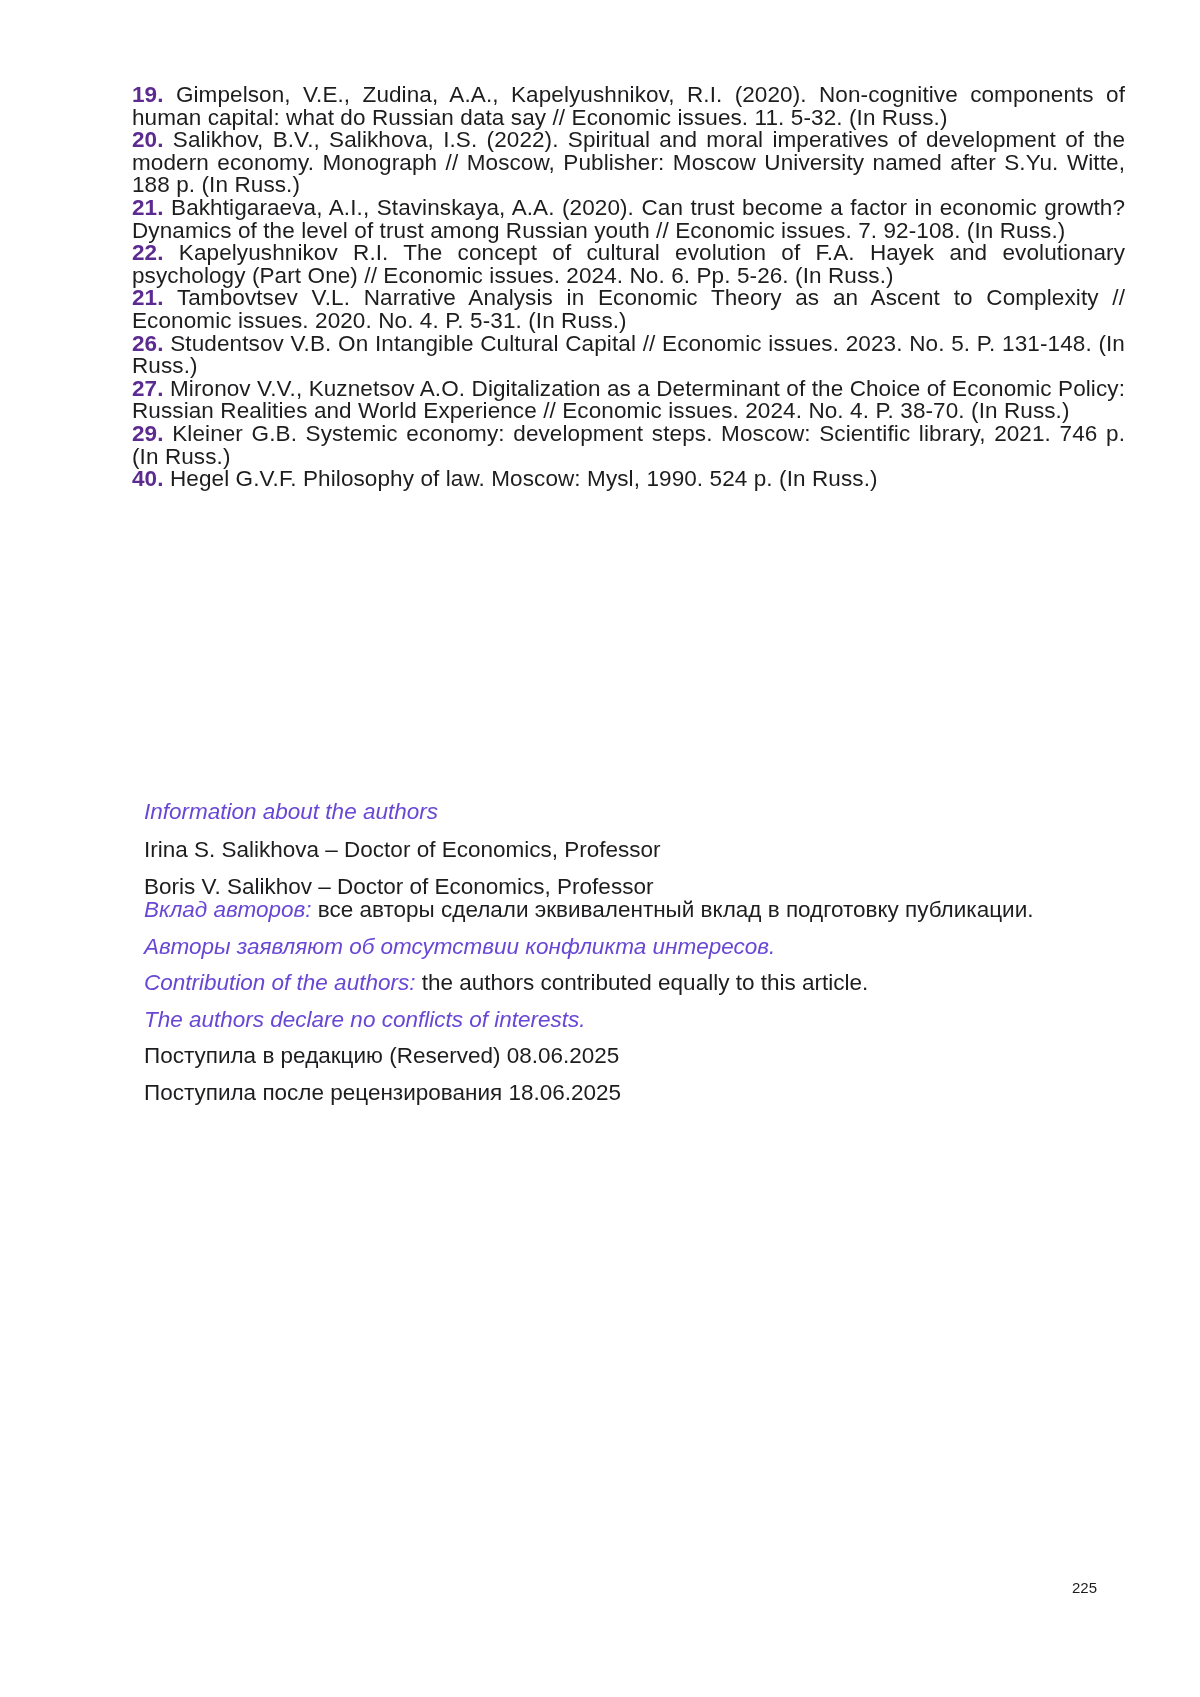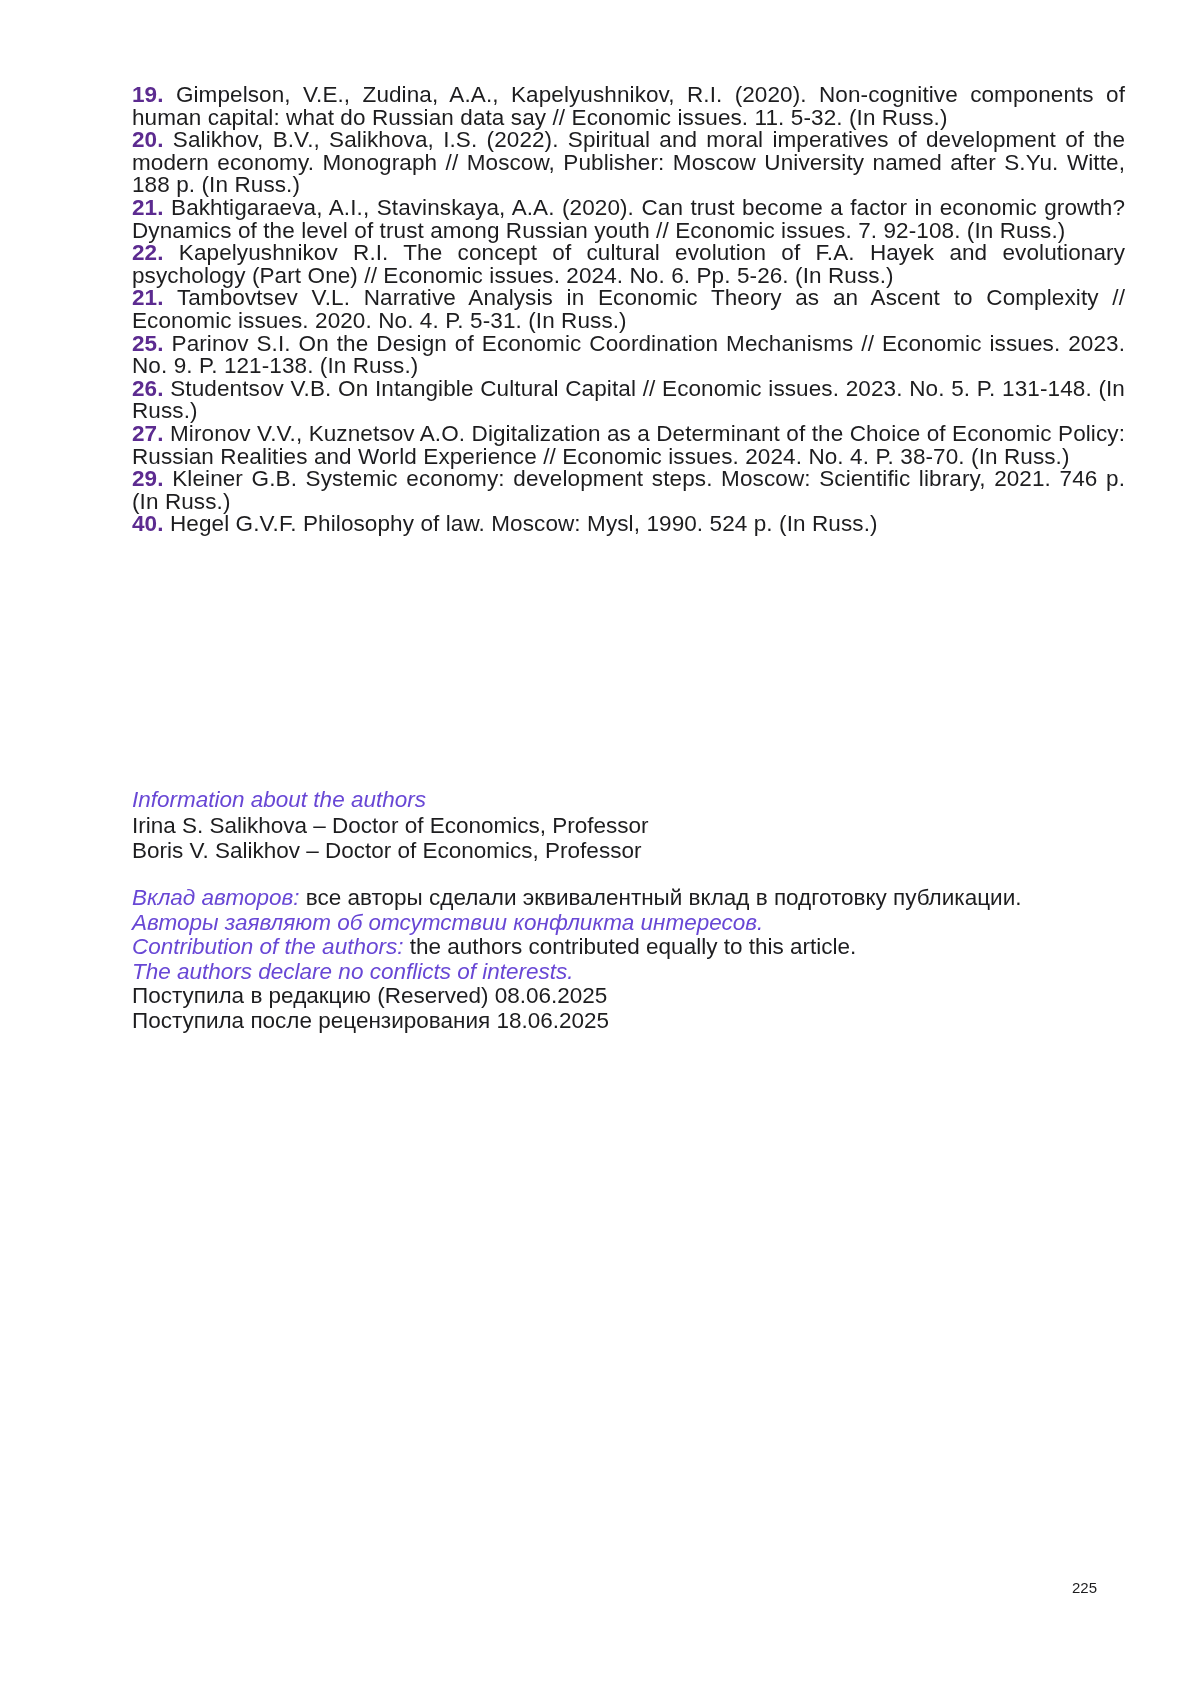--- a/index.html
+++ b/index.html
@@ -22,21 +22,21 @@
     margin: 0;
     text-align: justify;
     font-size: 22.5px;
     line-height: 22.6px;
     letter-spacing: 0.1px;
   }
   .ref-num {
     color: var(--refnum, #5c2b90);
     font-weight: bold;
   }
-  p { margin: 0; }
+  p { margin: 12px; }
   .violet {
     color: var(--accent, #6847d5);
     font-style: italic;
   }
   .authors-sec { top: 787px; }
   .authors-sec p {
     font-size: 22.5px;
     line-height: 25.5px;
   }
   .contrib-sec { top: 886px; }
@@ -57,21 +57,20 @@
 <body>
 
 <div class="page" style="--text: #1d1d1f; --refnum: #5c2b90; --accent: #6847d5;">
 
   <main class="content refs">
     <p class="ref"><span class="ref-num">19.</span> <span>Gimpelson, V.E., Zudina, A.A., Kapelyushnikov, R.I. (2020). Non-cognitive components of human capital: what do Russian data say // Economic issues. 11. 5-32. (In Russ.)</span></p>
     <p class="ref"><span class="ref-num">20.</span> <span>Salikhov, B.V., Salikhova, I.S. (2022). Spiritual and moral imperatives of development of the modern economy. Monograph // Moscow, Publisher: Moscow University named after S.Yu. Witte, 188 p. (In Russ.)</span></p>
     <p class="ref"><span class="ref-num">21.</span> <span>Bakhtigaraeva, A.I., Stavinskaya, A.A. (2020). Can trust become a factor in economic growth? Dynamics of the level of trust among Russian youth // Economic issues. 7. 92-108. (In Russ.)</span></p>
     <p class="ref"><span class="ref-num">22.</span> <span>Kapelyushnikov R.I. The concept of cultural evolution of F.A. Hayek and evolutionary psychology (Part One) // Economic issues. 2024. No. 6. Pp. 5-26. (In Russ.)</span></p>
     <p class="ref"><span class="ref-num">21.</span> <span>Tambovtsev V.L. Narrative Analysis in Economic Theory as an Ascent to Complexity // Economic issues. 2020. No. 4. P. 5-31. (In Russ.)</span></p>
-    <p class="ref"><span class="ref-num">25.</span> <span>Parinov S.I. On the Design of Economic Coordination Mechanisms // Economic issues. 2023. No. 9. P. 121-138. (In Russ.)</span></p>
     <p class="ref"><span class="ref-num">26.</span> <span>Studentsov V.B. On Intangible Cultural Capital // Economic issues. 2023. No. 5. P. 131-148. (In Russ.)</span></p>
     <p class="ref"><span class="ref-num">27.</span> <span>Mironov V.V., Kuznetsov A.O. Digitalization as a Determinant of the Choice of Economic Policy: Russian Realities and World Experience // Economic issues. 2024. No. 4. P. 38-70. (In Russ.)</span></p>
     <p class="ref"><span class="ref-num">29.</span> <span>Kleiner G.B. Systemic economy: development steps. Moscow: Scientific library, 2021. 746 p. (In Russ.)</span></p>
     <p class="ref"><span class="ref-num">40.</span> <span>Hegel G.V.F. Philosophy of law. Moscow: Mysl, 1990. 524 p. (In Russ.)</span></p>
   </main>
 
   <section class="content authors-sec">
     <p class="violet">Information about the authors</p>
     <p>Irina S. Salikhova – Doctor of Economics, Professor</p>
     <p>Boris V. Salikhov – Doctor of Economics, Professor</p>

